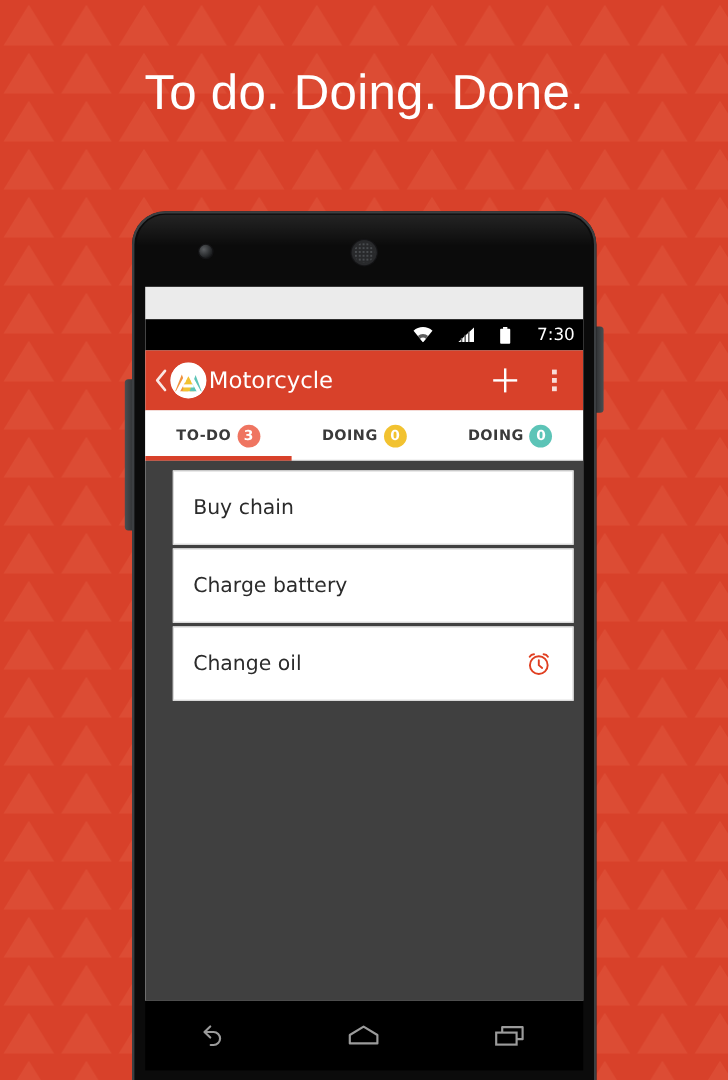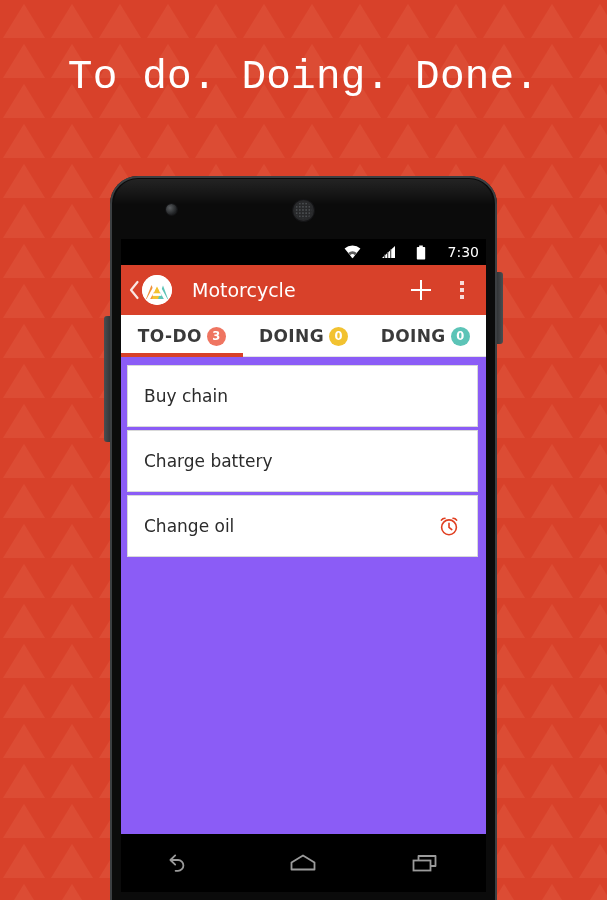--- a/index.html
+++ b/index.html
@@ -32,21 +32,21 @@
   #headline {
     position: absolute;
     top: 54px;
     left: 0;
     width: 607px;
     text-align: center;
     color: #ffffff;
     font-size: 41px;
     font-weight: 300;
     letter-spacing: 0.2px;
-    font-family: Liberation Mono, monospace;
+    font-family: Liberation Sans, sans-serif;
     white-space: nowrap;
   }
 
   
   #phone {
     position: absolute;
     left: 104px;
     top: 176px;
     width: 399px;
     height: 740px;
@@ -148,20 +148,21 @@
   
   .status-bar {
     position: relative;
     height: 26px;
     background: #000000;
     display: flex;
     align-items: center;
     justify-content: flex-end;
     padding-right: 7px;
     gap: 20px;
+    margin-top: 27px;
   }
   .sb-icon { display: block; }
   .sb-time {
     color: #ffffff;
     font-size: 14px;
     font-family: "DejaVu Sans", sans-serif;
     letter-spacing: 0px;
     margin-left: 2px;
   }
 
@@ -190,21 +191,21 @@
     flex: 0 0 auto;
     display: flex;
     align-items: center;
     justify-content: center;
     overflow: hidden;
   }
   .app-title {
     color: #ffffff;
     font-size: 19px;
     font-family: "DejaVu Sans", sans-serif;
-    margin-left: 20px;
+    margin-left: 2px;
     flex: 1 1 auto;
     white-space: nowrap;
   }
   .ab-action {
     flex: 0 0 auto;
     display: flex;
     align-items: center;
     justify-content: center;
   }
   .plus-btn { width: 34px; height: 34px; margin-right: 14px; }
@@ -229,21 +230,21 @@
   .tab {
     flex: 1 1 0;
     display: flex;
     align-items: center;
     justify-content: center;
     gap: 5px;
     height: 100%;
     position: relative;
   }
   .tab-label {
-    font-size: 17px;
+    font-size: 12px;
     font-weight: bold;
     letter-spacing: 0.4px;
     color: #3a3a3a;
     font-family: "DejaVu Sans", sans-serif;
   }
   .tab-badge {
     min-width: 19px;
     height: 19px;
     border-radius: 10px;
     color: #ffffff;
@@ -267,23 +268,23 @@
   .tab-bar-divider {
     position: absolute;
     left: 0; bottom: 0;
     width: 100%; height: 1px;
     background: #e3e3e3;
   }
 
   
   .task-list {
     position: relative;
-    background: #8b5cf6;
+    background: #404040;
     height: 477px;
-    padding: 8px 8px 0 6px;
+    padding: 8px 8px 0 23px;
     box-sizing: border-box;
   }
   .task-card {
     background: #ffffff;
     border: 1px solid #d9d9d9;
     height: 62px;
     margin-bottom: 3px;
     display: flex;
     align-items: center;
     padding: 0 16px;

